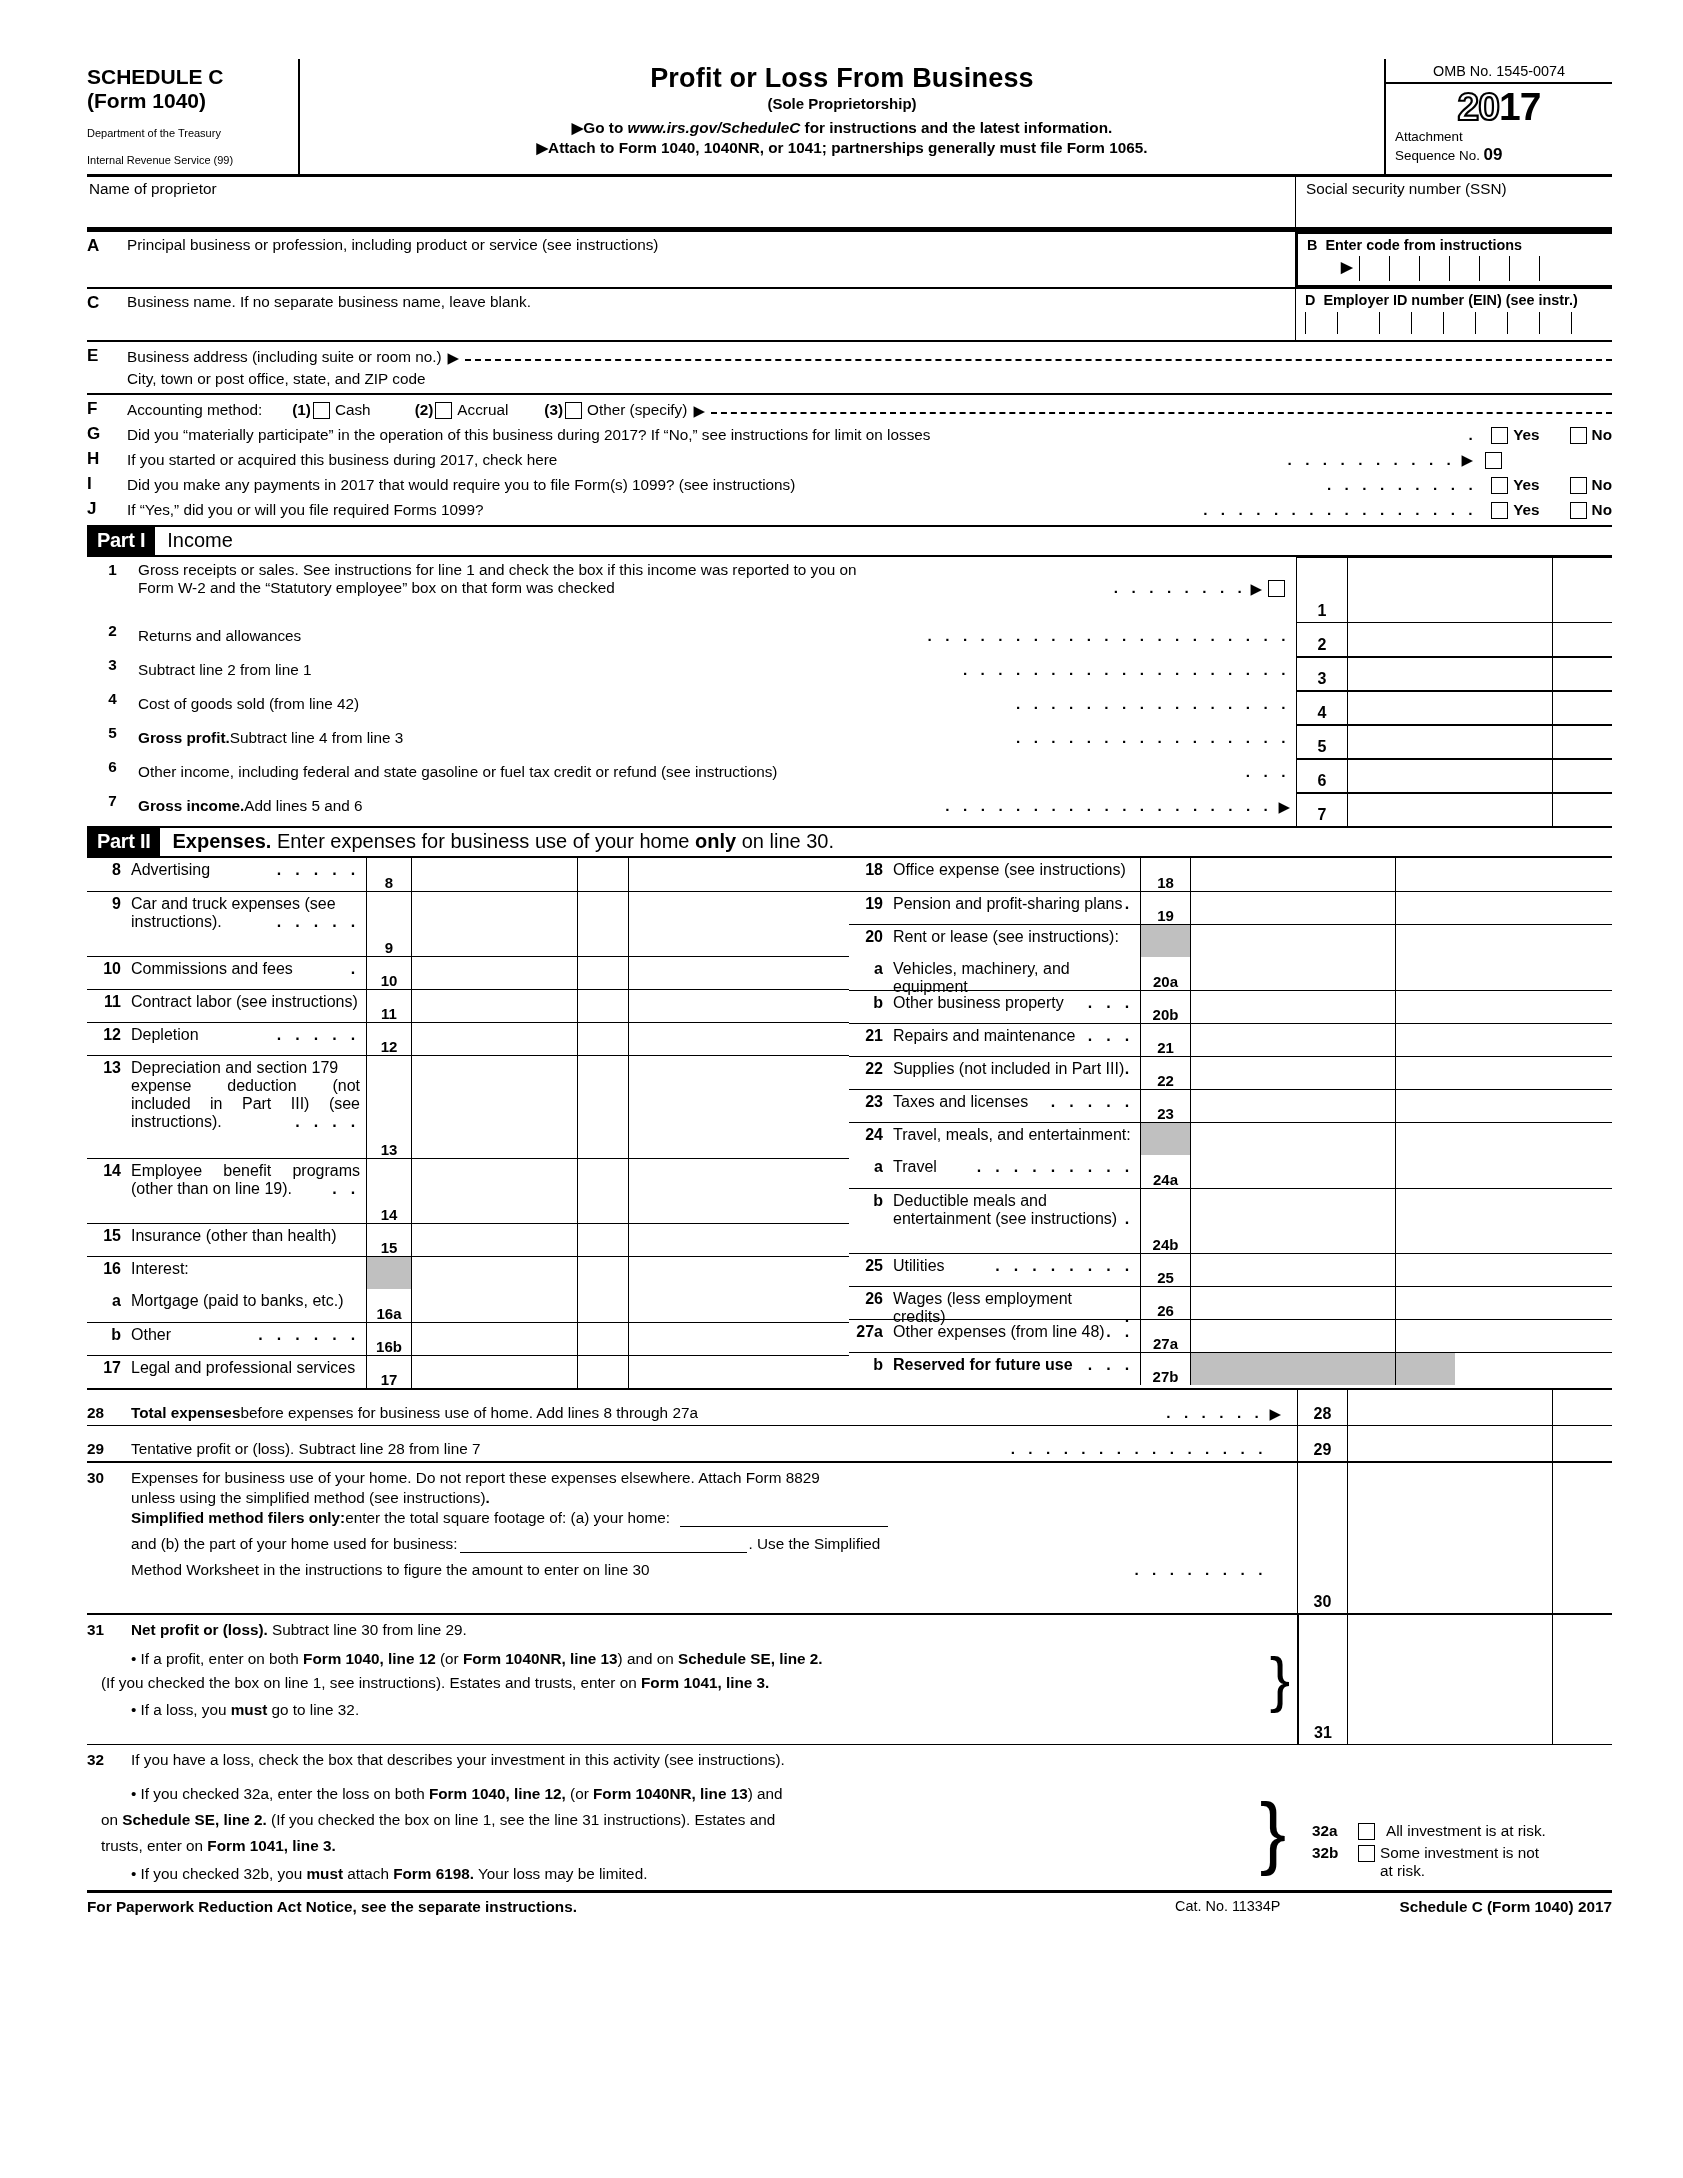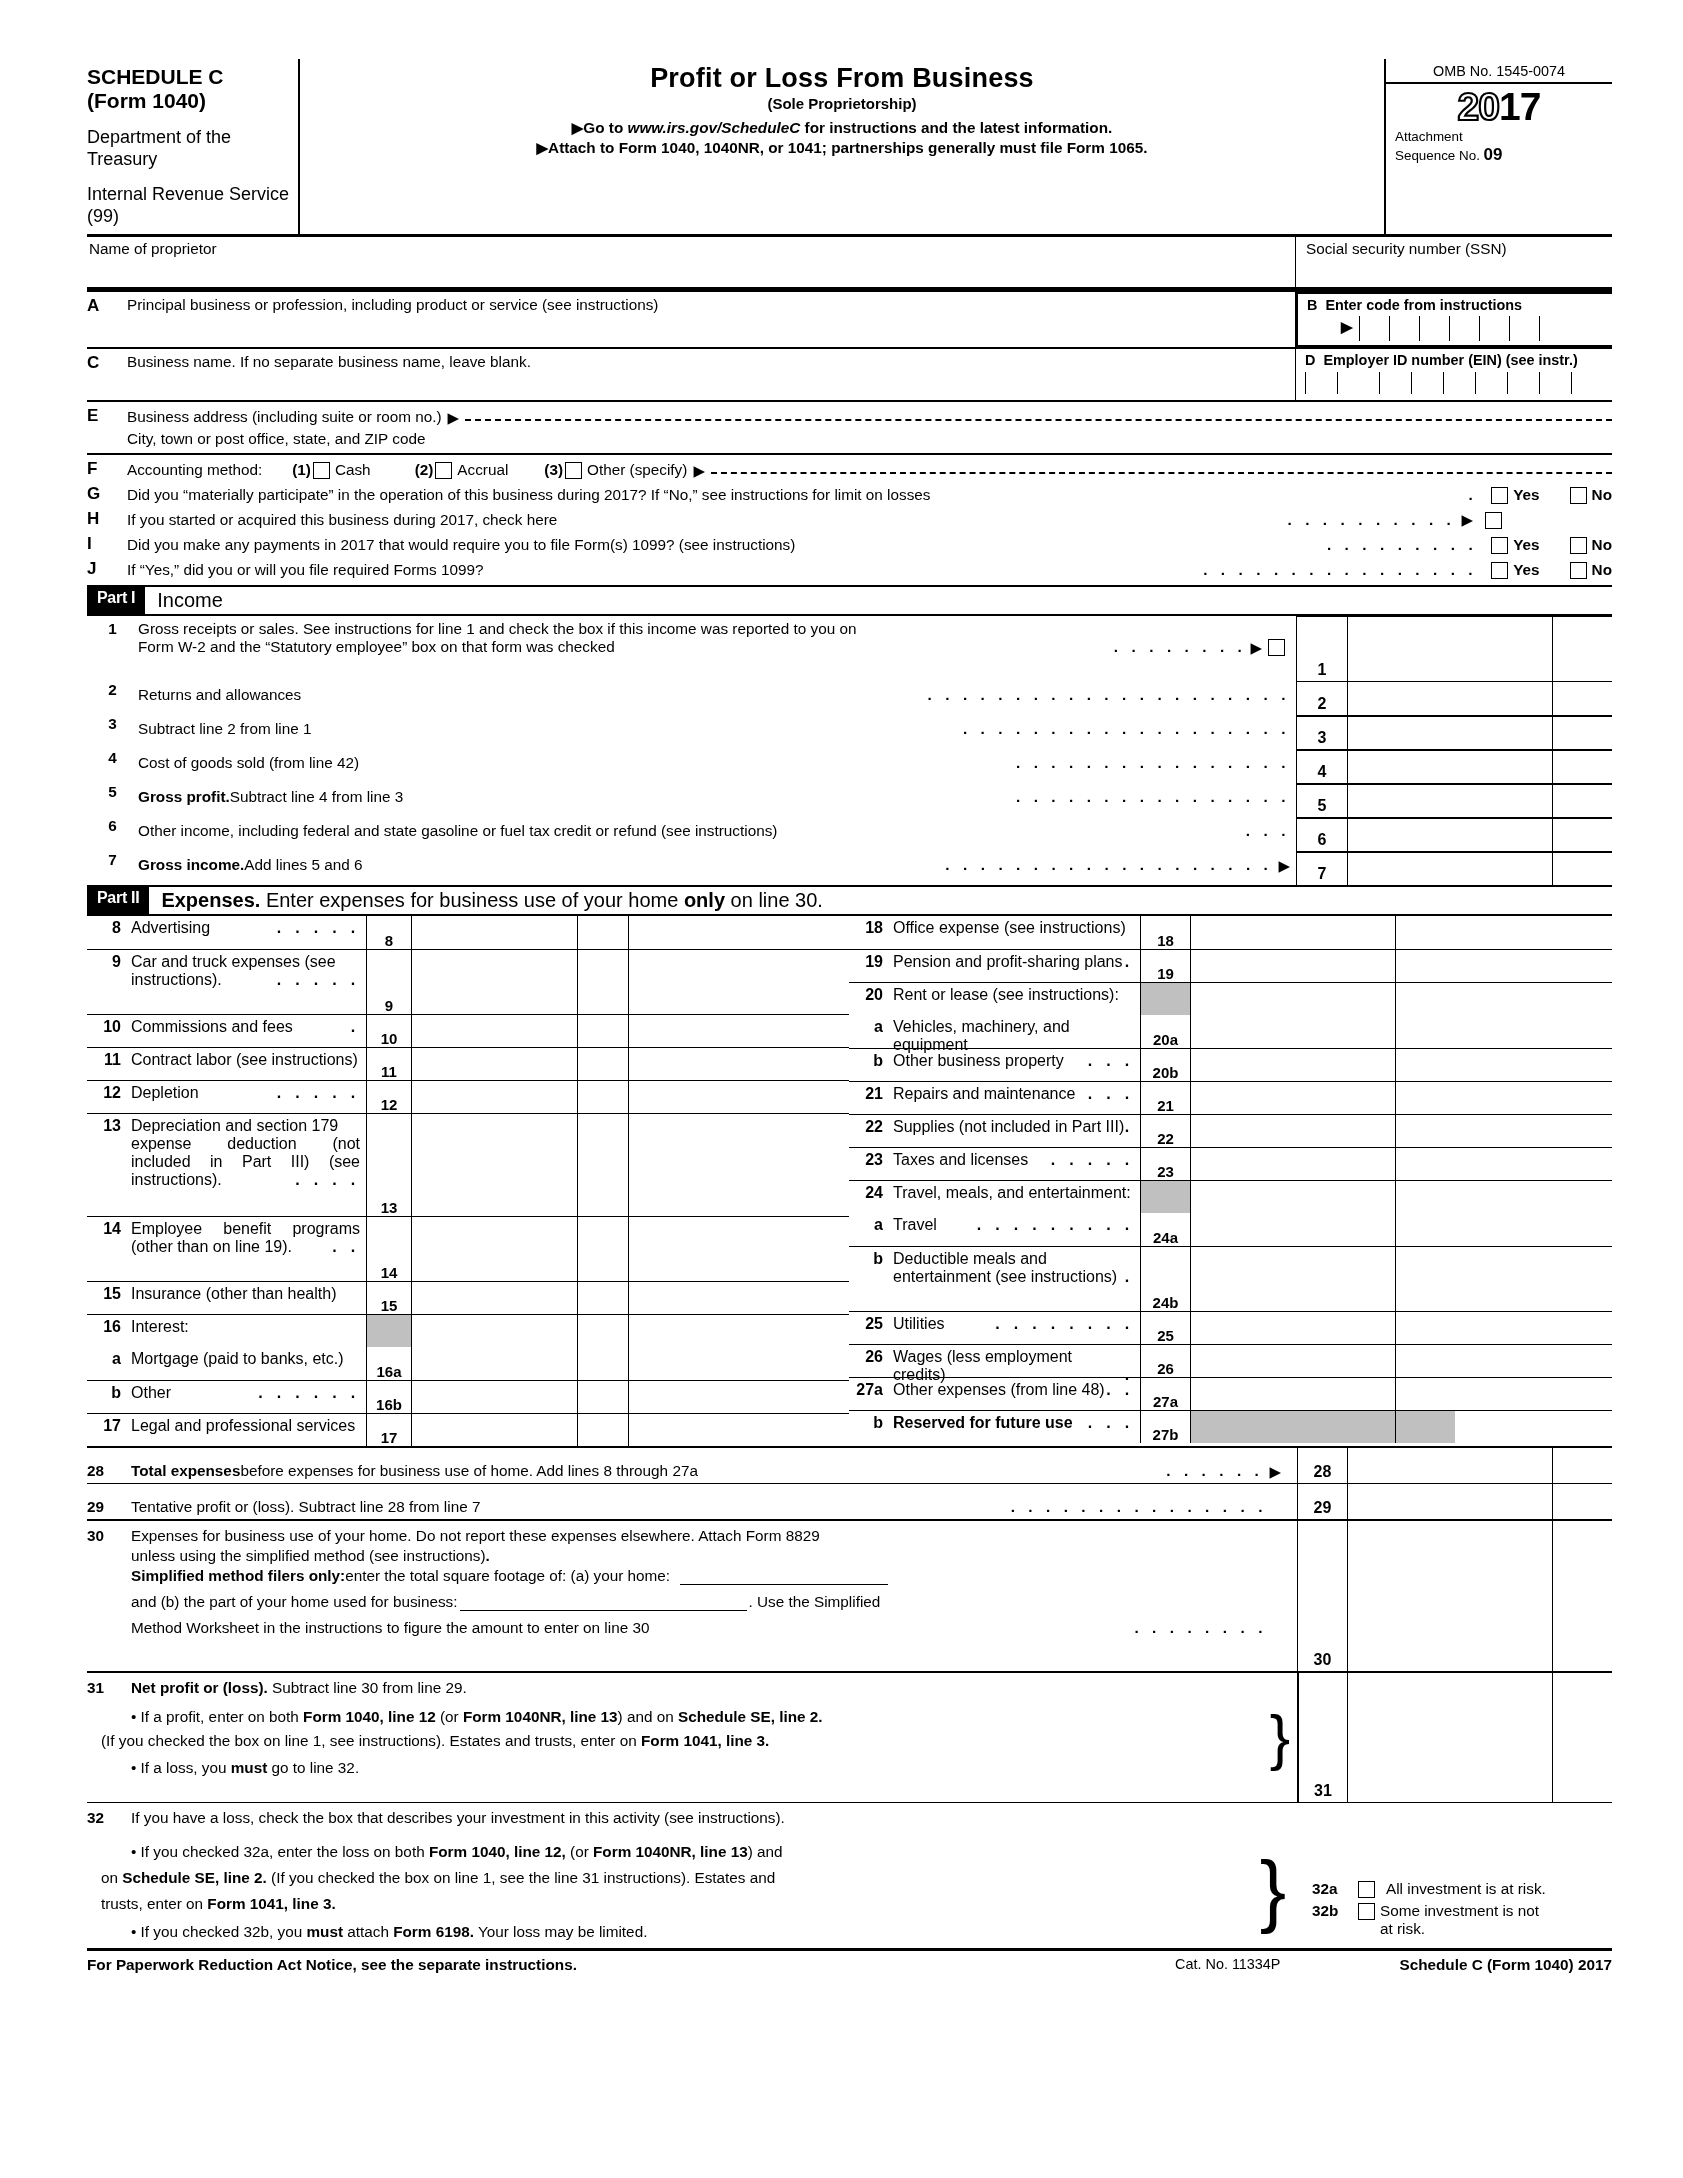--- a/index.html
+++ b/index.html
@@ -21,21 +21,21 @@
   .tri { font-size:15px; line-height:1; }
   .ltr { font-weight:bold; width:40px; flex:0 0 40px; text-align:left; font-size:17px; }
   .cbx { display:inline-block; width:17px; height:17px; border:1.6px solid #000; background:#fff;
          vertical-align:-3px; margin:0 5px 0 2px; }
   .dash { border-bottom:2px dashed #000; flex:1 1 auto; margin-bottom:5px; }
 
   
   .hdr { display:flex; border-bottom:3px solid #000; }
   .hdr-l { width:213px; flex:0 0 213px; border-right:2.5px solid #000; padding:6px 6px 6px 0; }
   .hdr-l .t1 { font-size:21px; font-weight:bold; line-height:1.15; }
-  .hdr-l .t2 { font-size:18px; line-height:1.2; margin-top:14px; }
+  .hdr-l .t2 { font-size:11px; line-height:1.2; margin-top:14px; }
   .hdr-c { flex:1 1 auto; text-align:center; padding:4px 8px 6px; }
   .hdr-c .main { font-size:27px; font-weight:bold; letter-spacing:0.2px; }
   .hdr-c .sub  { font-size:15px; font-weight:bold; margin-top:1px;}
   .hdr-c .go   { font-size:15.3px; font-weight:bold; margin-top:7px; }
   .hdr-c .go2  { font-size:15.3px; font-weight:bold; margin-top:2px; }
   .hdr-r { width:228px; flex:0 0 228px; border-left:2.5px solid #000; }
   .hdr-r .omb { font-size:14.4px; text-align:center; padding:4px 0 3px; border-bottom:2px solid #000; }
   .hdr-r .yr  { text-align:center; padding-top:1px; }
   .yr .y1 { font-size:39px; font-weight:bold; letter-spacing:-1px;
             color:#fff; -webkit-text-stroke:2.2px #000; }
@@ -63,21 +63,21 @@
   .rowC .right{ width:316px; flex:0 0 316px; padding:3px 0 0 9px; font-size:14.4px; font-weight:bold; }
   .eincells { display:flex; margin-top:4px; }
   .eincells .c { width:32px; height:22px; border-left:1.8px solid #000; }
   .eincells .sp { width:10px; }
 
   .rowE { border-top:2.5px solid #000; padding:4px 0 3px; }
   .rowEF { border-top:2px solid #000; }
 
   
   .part { display:flex; align-items:stretch; border-top:2.5px solid #000; border-bottom:2.5px solid #000;}
-  .part .tag { background:#000; color:#fff; font-weight:bold; font-size:16px;
+  .part .tag { background:#000; color:#fff; font-weight:bold; font-size:20px;
                padding:2px 10px 3px; letter-spacing:-0.3px; }
   .part .ttl { font-size:20px; padding:2px 0 2px 12px; }
 
   
   .amt-wrap { display:flex; }
   .amt-lines { flex:1 1 auto; }
   .amt-col { width:316px; flex:0 0 316px; border-left:1.8px solid #000; }
   .aline { display:flex; border-top:1.6px solid #000; }
   .aline.thick { border-top:2.4px solid #000; }
   .aline .no { width:51px; flex:0 0 51px; font-weight:bold; font-size:16px;

